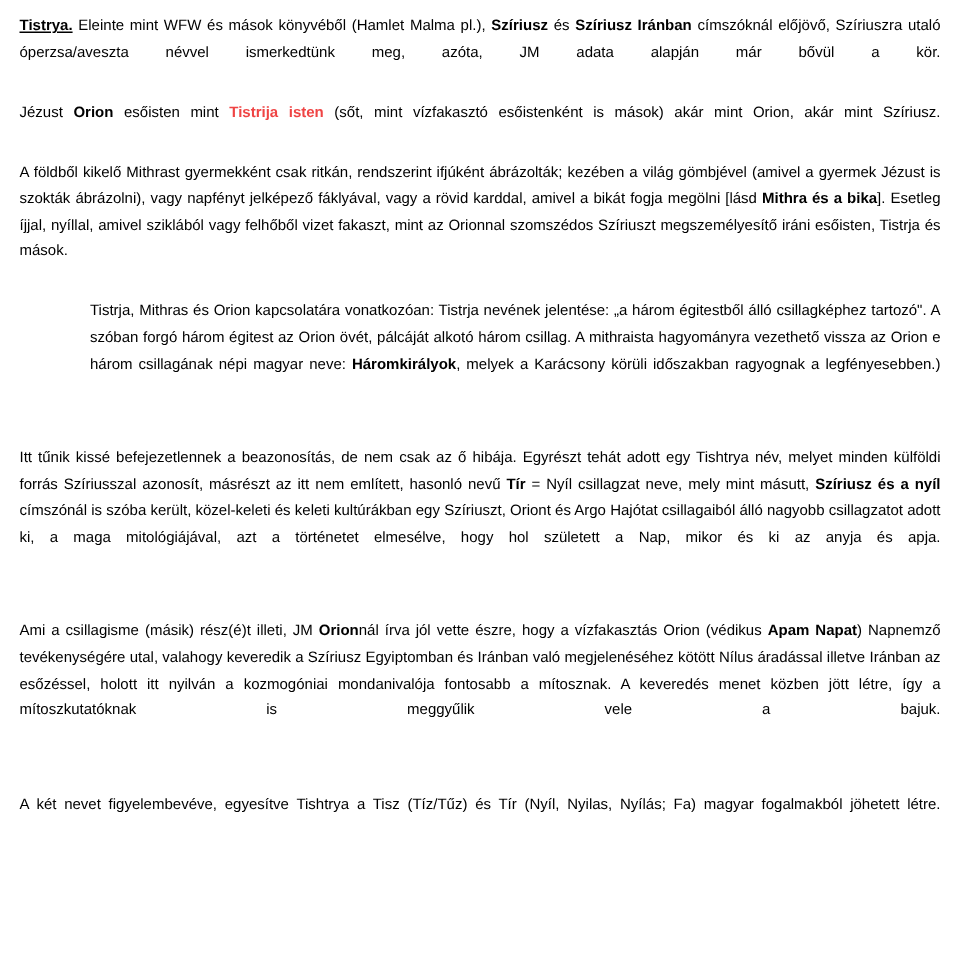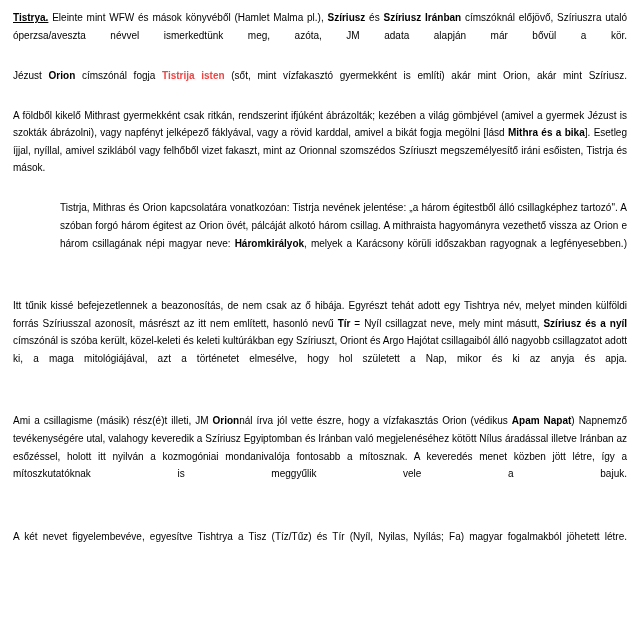--- a/index.html
+++ b/index.html
@@ -57,21 +57,21 @@
     font-weight: bold;
   }
 </style>
 </head>
 <body style="background: rgb(255, 255, 255); color: rgb(0, 0, 0);">
 
 <div id="page">
 
   <p class="para"><span class="b u">Tistrya.</span><span> Eleinte mint WFW és mások könyvéből (Hamlet Malma pl.), </span><span class="b">Szíriusz</span><span> és </span><span class="b">Szíriusz Iránban</span><span> címszóknál előjövő, Szíriuszra utaló óperzsa/aveszta névvel ismerkedtünk meg, azóta, JM adata alapján már bővül a kör.</span></p>
 
-  <p class="para"><span>Jézust </span><span class="b">Orion</span><span> címszónál fogja </span><span class="hl" style="color: #ef4444;">Tistrija isten</span><span> (sőt, mint vízfakasztó gyermekként is említi) akár mint Orion, akár mint Szíriusz.</span></p>
+  <p class="para"><span>Jézust </span><span class="b">Orion</span><span> esőisten mint </span><span class="hl" style="color: #ef4444;">Tistrija isten</span><span> (sőt, mint vízfakasztó esőistenként is mások) akár mint Orion, akár mint Szíriusz.</span></p>
 
 
   <p class="para"><span>A földből kikelő Mithrast gyermekként csak ritkán, rendszerint ifjúként ábrázolták; kezében a világ gömbjével (amivel a gyermek Jézust is szokták ábrázolni), vagy napfényt jelképező fáklyával, vagy a rövid karddal, amivel a bikát fogja megölni [lásd </span><span class="b">Mithra és a bika</span><span>]. Esetleg íjjal, nyíllal, amivel sziklából vagy felhőből vizet fakaszt, mint az Orionnal szomszédos Szíriuszt megszemélyesítő iráni esőisten, Tistrja és mások.</span></p>
 
   <p class="para indent"><span>Tistrja, Mithras és Orion kapcsolatára vonatkozóan: Tistrja nevének jelentése: „a három égitestből álló csillagképhez tartozó". A szóban forgó három égitest az Orion övét, pálcáját alkotó három csillag. A mithraista hagyományra vezethető vissza az Orion e három csillagának népi magyar neve: </span><span class="b">Háromkirályok</span><span>, melyek a Karácsony körüli időszakban ragyognak a legfényesebben.)</span></p>
 
   <div class="gap"></div>
 
   <p class="para"><span>Itt tűnik kissé befejezetlennek a beazonosítás, de nem csak az ő hibája. Egyrészt tehát adott egy Tishtrya név, melyet minden külföldi forrás Szíriusszal azonosít, másrészt az itt nem említett, hasonló nevű </span><span class="b">Tír</span><span> = Nyíl csillagzat neve, mely mint másutt, </span><span class="b">Szíriusz és a nyíl</span><span> címszónál is szóba került, közel-keleti és keleti kultúrákban egy Szíriuszt, Oriont és Argo Hajótat csillagaiból álló nagyobb csillagzatot adott ki, a maga mitológiájával, azt a történetet elmesélve, hogy hol született a Nap, mikor és ki az anyja és apja.</span></p>
 

